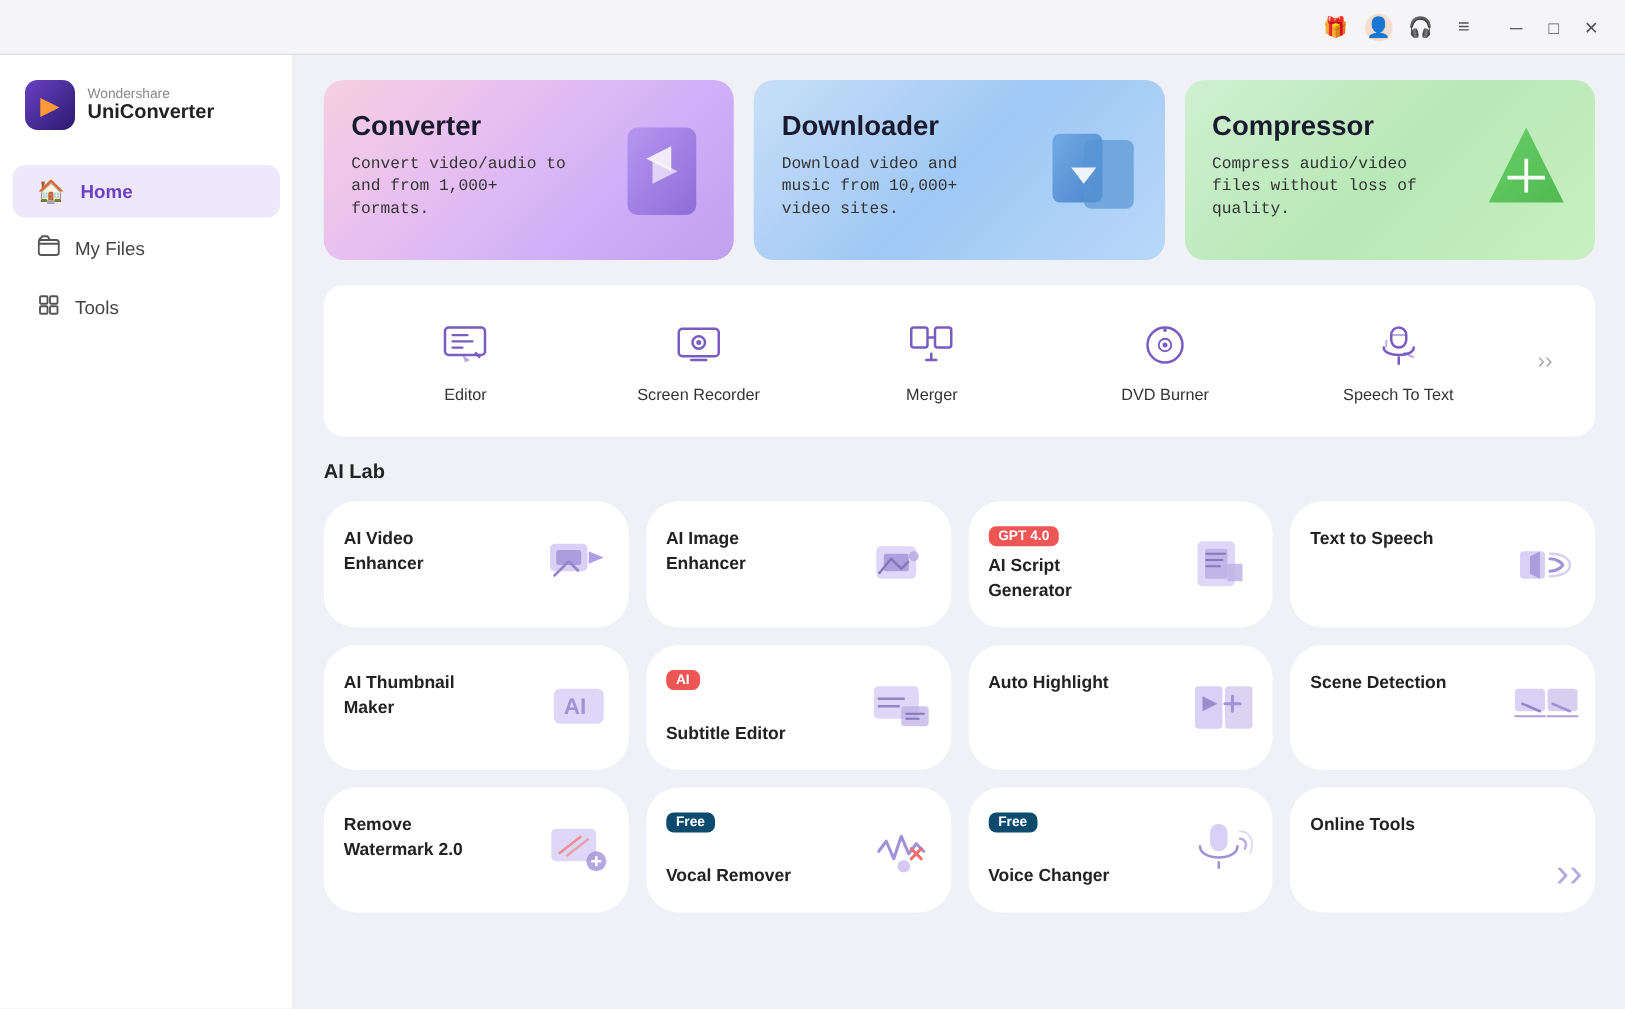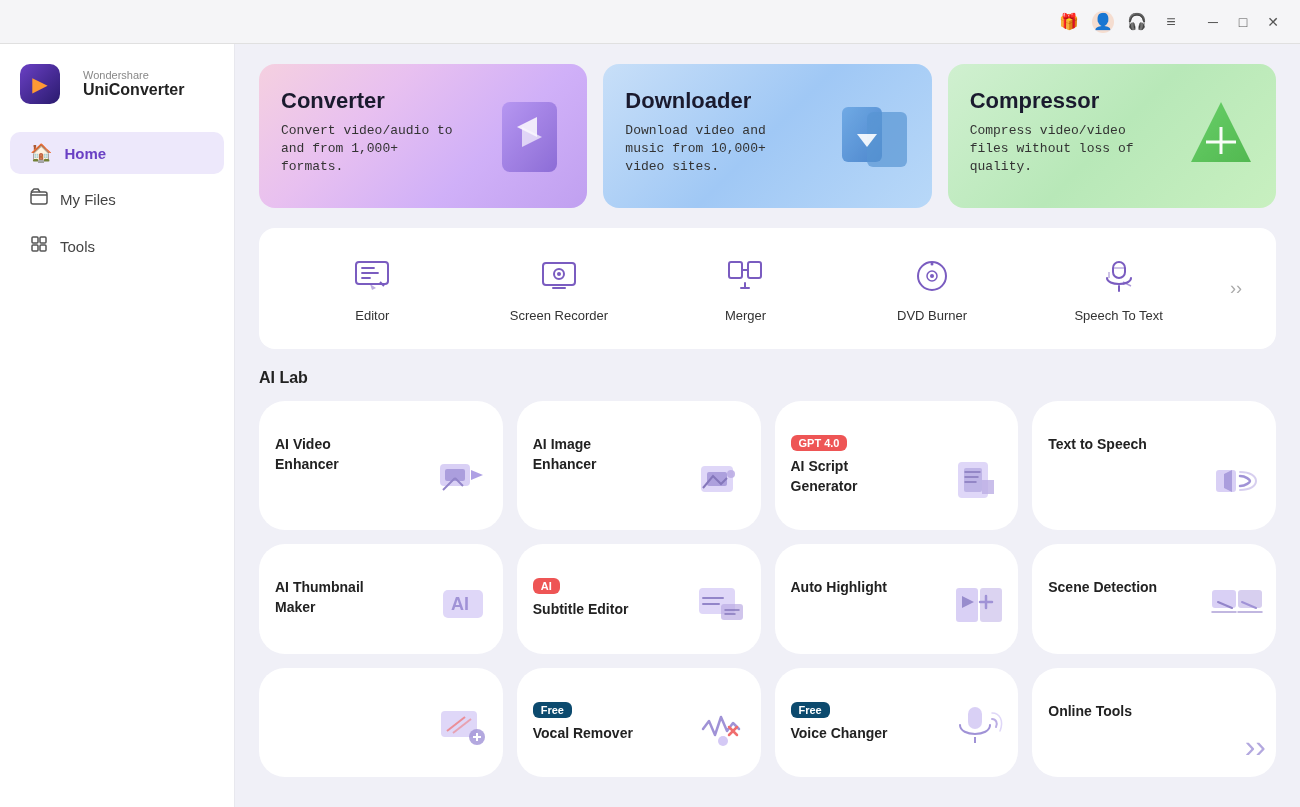--- a/index.html
+++ b/index.html
@@ -70,21 +70,21 @@
       padding: 0 20px 24px 20px;
     }
     .logo-icon {
       width: 40px; height: 40px;
       background: linear-gradient(135deg, #6a40c4, #2a1a6e);
       border-radius: 10px;
       display: flex; align-items: center; justify-content: center;
       font-size: 20px;
       color: #ff9933;
     }
-    .logo-text { display: flex; flex-direction: column; margin-left: 13px; }
+    .logo-text { display: flex; flex-direction: column; }
     .logo-brand { font-size: 11px; color: #888; font-weight: 500; }
     .logo-name { font-size: 16px; color: #222; font-weight: 700; }
 
     .nav-item {
       display: flex;
       align-items: center;
       gap: 12px;
       padding: 10px 20px;
       cursor: pointer;
       border-radius: 10px;
@@ -201,21 +201,21 @@
       margin-bottom: 14px;
     }
     .ai-lab-grid {
       display: grid;
       grid-template-columns: 1fr 1fr 1fr 1fr;
       gap: 14px;
     }
     .ai-card {
       background: #fff;
       border-radius: 26px;
-      padding: 34px 16px;
+      padding: 20px 16px;
       display: flex;
       flex-direction: column;
       justify-content: space-between;
       min-height: 100px;
       cursor: pointer;
       position: relative;
       overflow: hidden;
       transition: box-shadow 0.15s;
     }
     .ai-card-label {
@@ -343,21 +343,21 @@
             <rect x="10" y="15" width="40" height="55" rx="6" fill="url(#dl1)" opacity="0.85"></rect>
             <rect x="35" y="20" width="40" height="55" rx="6" fill="#5090d0" opacity="0.7"></rect>
             <path d="M25 42 L45 42 L35 55 Z" fill="white" opacity="0.95"></path>
           </svg>
         </div>
       </div>
 
       <div class="hero-card compressor">
         <div>
           <h2>Compressor</h2>
-          <p>Compress video/video files without loss of quality.</p>
+          <p>Compress audio/video files without loss of quality.</p>
         </div>
         <div class="hero-card-icon">
           <svg width="90" height="90" viewBox="0 0 90 90">
             <defs>
               <linearGradient id="comp1" x1="0%" y1="0%" x2="100%" y2="100%">
                 <stop offset="0%" style="stop-color:#50c850"></stop>
                 <stop offset="100%" style="stop-color:#30a830"></stop>
               </linearGradient>
             </defs>
             <polygon points="45,10 75,70 15,70" fill="url(#comp1)" opacity="0.85"></polygon>
@@ -530,20 +530,21 @@
               <rect x="4" y="14" width="24" height="18" rx="3" fill="#c0b0f0" opacity="0.7"></rect>
               <rect x="30" y="14" width="24" height="18" rx="3" fill="#b0a0e0" opacity="0.6"></rect>
               <path d="M10 26 L24 32" stroke="#8070c0" stroke-width="2" stroke-linecap="round"></path>
               <path d="M34 26 L48 32" stroke="#9080d0" stroke-width="2" stroke-linecap="round"></path>
               <path d="M4 36 L28 36 M30 36 L54 36" stroke="#a090d0" stroke-width="1.5" stroke-linecap="round"></path>
             </svg>
           </div>
         </div>
 
         <div class="ai-card">
+          <div class="ai-card-label">Remove<br>Watermark 2.0</div>
           <div class="ai-card-icon">
             <svg width="58" height="58" viewBox="0 0 58 58">
               <rect x="6" y="12" width="36" height="26" rx="4" fill="#c0b0f0" opacity="0.6"></rect>
               <path d="M12 32 L30 18" stroke="#e55" stroke-width="2" opacity="0.7"></path>
               <path d="M18 34 L36 20" stroke="#e55" stroke-width="2" opacity="0.5"></path>
               <circle cx="42" cy="38" r="8" fill="#9080d0" opacity="0.8"></circle>
               <path d="M38 38 L46 38 M42 34 L42 42" stroke="white" stroke-width="2"></path>
             </svg>
           </div>
         </div>

